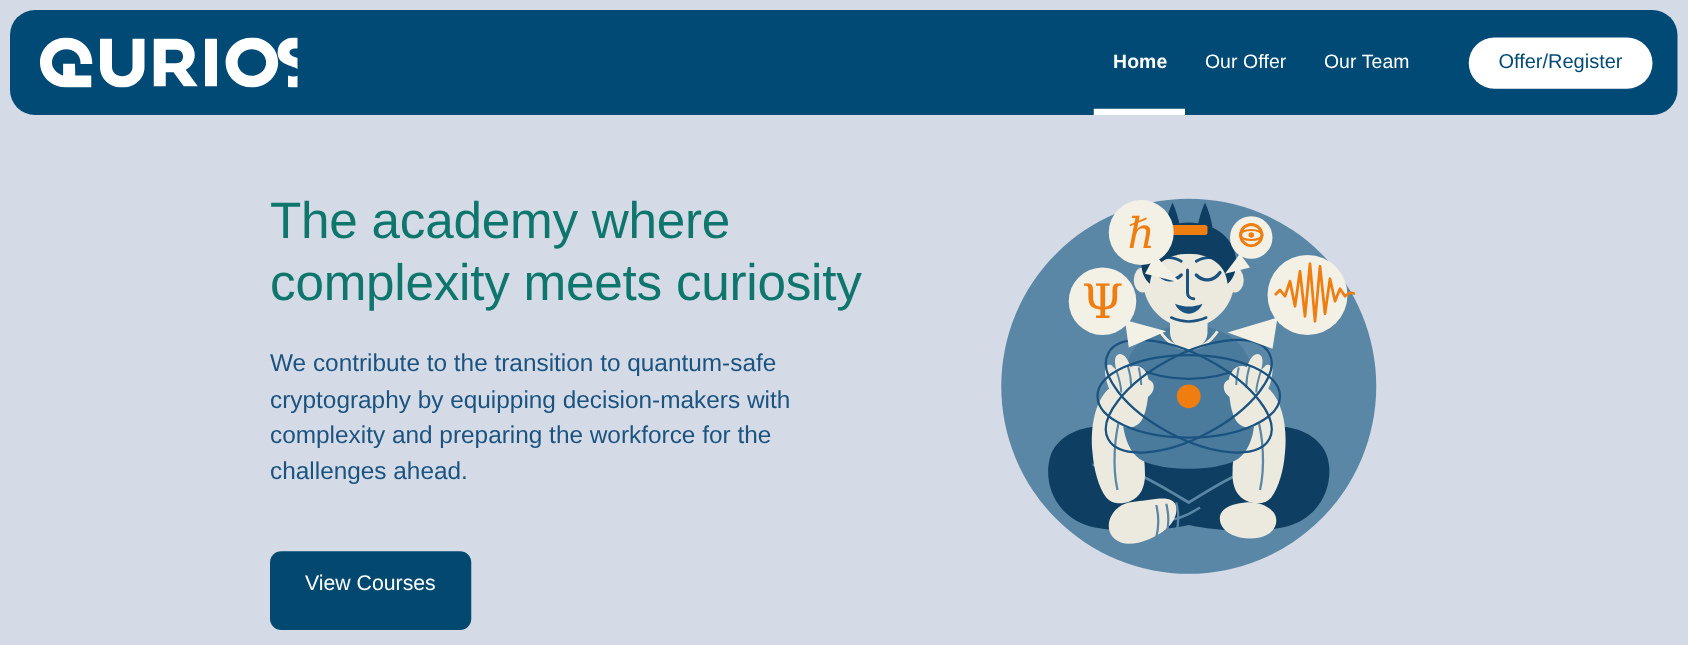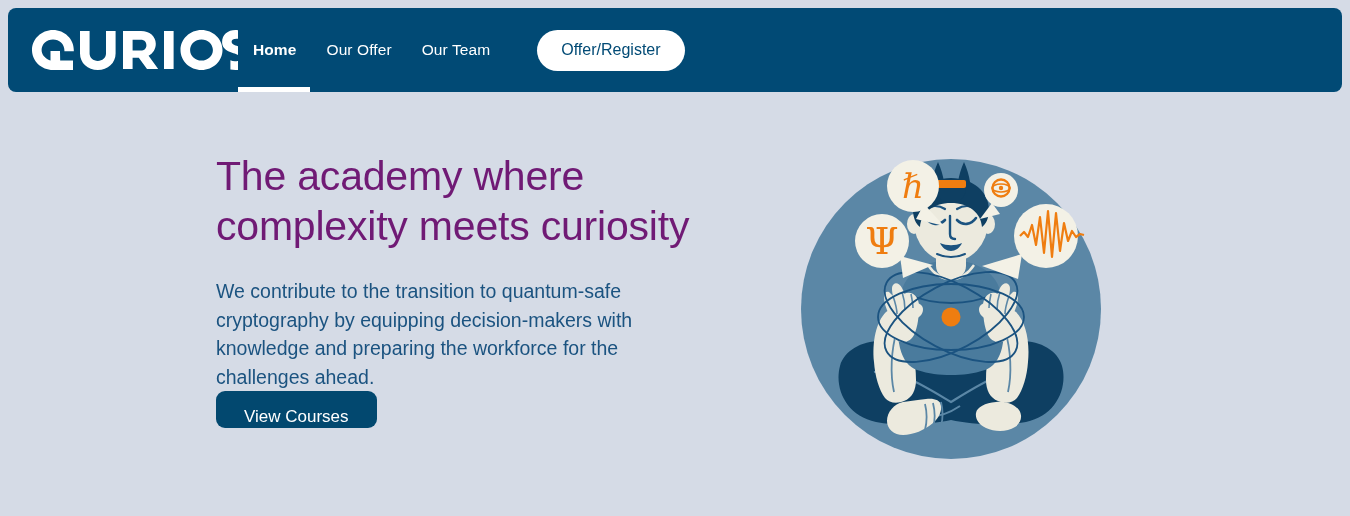--- a/index.html
+++ b/index.html
@@ -17,23 +17,24 @@
   }
 
   
   .header-bar {
     position: absolute;
     left: 8px;
     top: 8px;
     width: 1334px;
     height: 84px;
     background: #014a75;
-    border-radius: 8px;
-    display: flex;
-    align-items: center;
+    border-radius: 20px;
+    display: flex;
+    align-items: center;
+    justify-content: space-between;
     padding: 0 20px 0 22px;
     overflow: hidden;
   }
 
   
   .logo {
     display: flex;
     align-items: center;
     height: 44px;
     padding-left: 2px;
@@ -97,45 +98,46 @@
   }
 
   .hero-copy {
     position: absolute;
     left: 216px;
     top: 60px;
     width: 560px;
   }
 
   .headline {
-    color: #701a75;
+    color: #0f766e;
     font-size: 41px;
     line-height: 1.21;
     font-weight: 400;
     letter-spacing: -0.2px;
     max-width: 545px;
   }
 
   .subcopy {
     margin-top: 26px;
     color: #1b5380;
     font-size: 19.5px;
     line-height: 1.46;
     font-weight: 400;
     max-width: 460px;
   }
 
   .cta-btn {
+    margin-top: 50px;
     display: inline-block;
     background: #02486f;
     color: #ffffff;
     font-size: 17px;
     border: none;
     border-radius: 9px;
-    padding: 16px 28px 1px;
+    padding: 16px 28px 27px;
     cursor: pointer;
     font-family: "Liberation Sans", sans-serif;
   }
 
   
   .hero-art {
     position: absolute;
     left: 800px;
     top: 52px;
     width: 302px;
@@ -177,21 +179,21 @@
     </div>
     <button class="login-btn">Offer/Register</button>
   </nav>
 
 </header>
 
 <main class="hero">
 
   <div class="hero-copy">
     <h1 class="headline">The academy where complexity meets curiosity</h1>
-    <p class="subcopy">We contribute to the transition to quantum-safe cryptography by equipping decision-makers with knowledge and preparing the workforce for the challenges ahead.</p>
+    <p class="subcopy">We contribute to the transition to quantum-safe cryptography by equipping decision-makers with complexity and preparing the workforce for the challenges ahead.</p>
     <button class="cta-btn">View Courses</button>
   </div>
 
   <div class="hero-art">
     <svg width="302" height="330" viewBox="0 0 302 330">
 
       <circle cx="151" cy="165" r="150" fill="#5b87a6"></circle>
 
       <defs>
         <clipPath id="circleClip">

